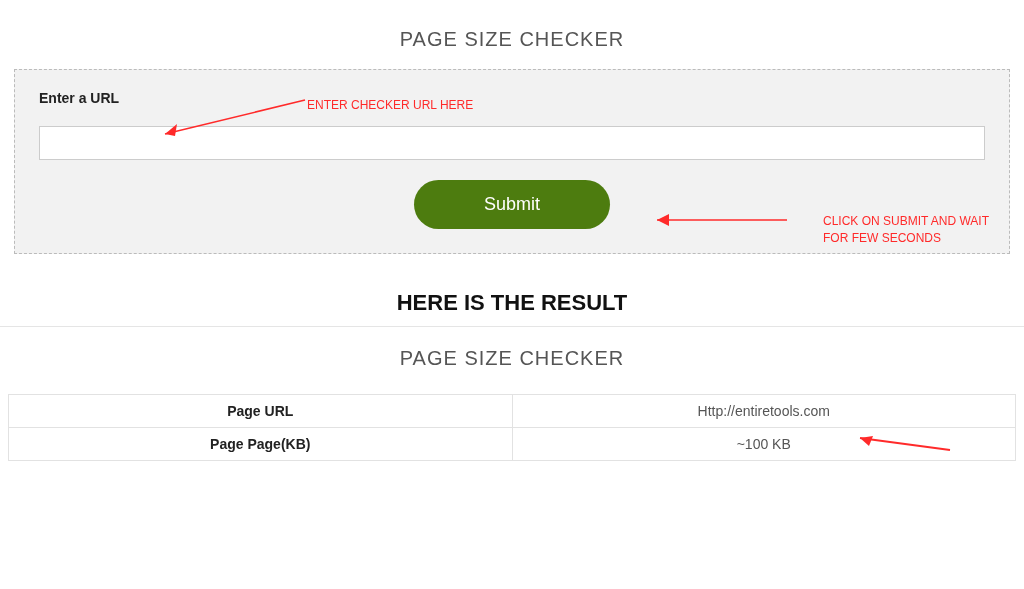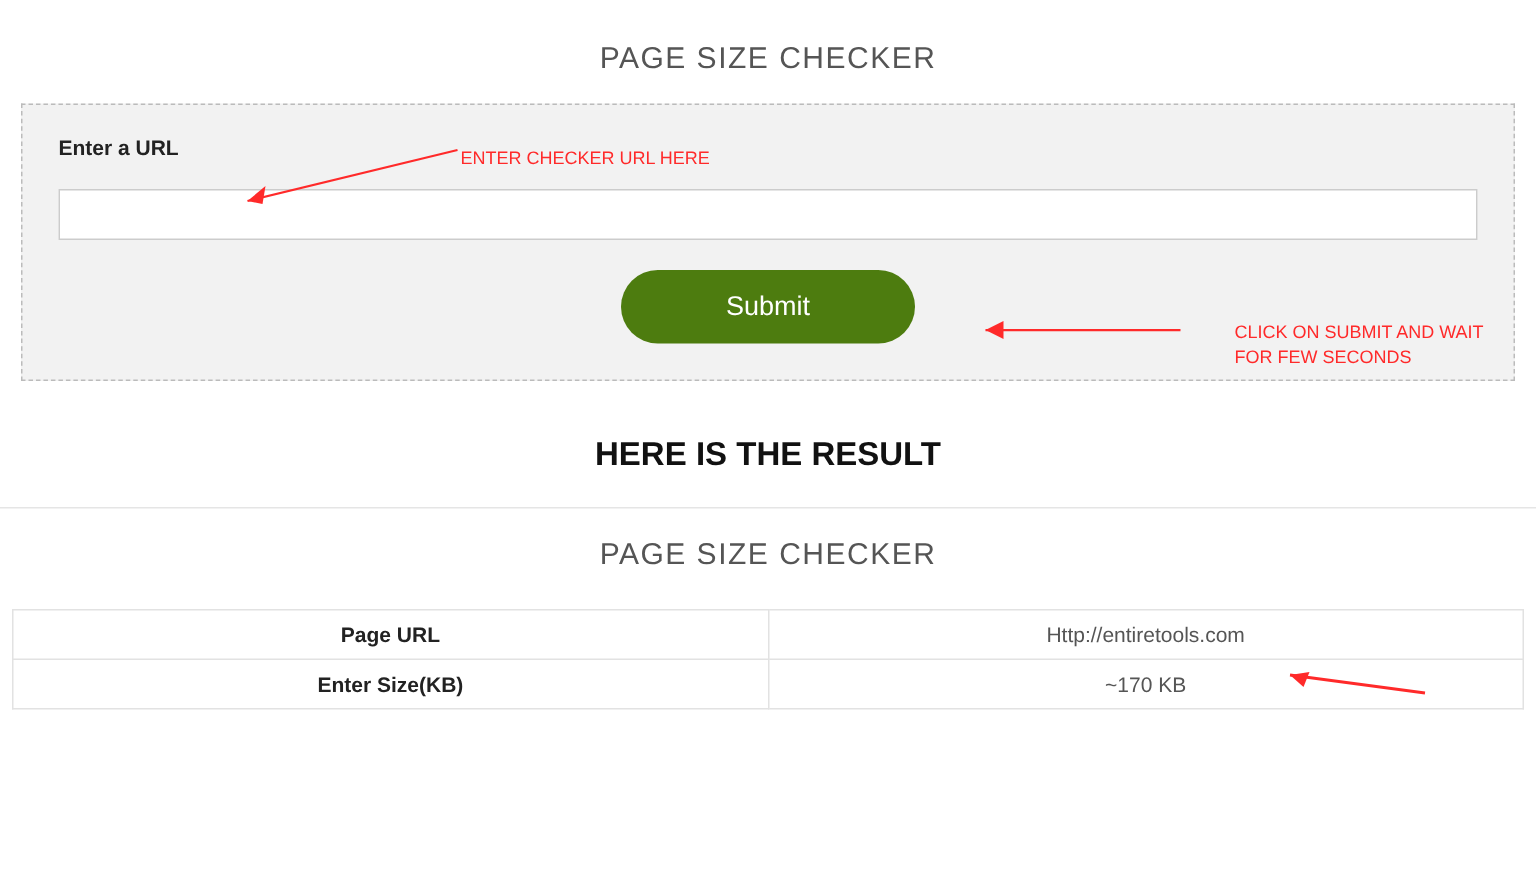--- a/index.html
+++ b/index.html
@@ -60,21 +60,21 @@
       font-size: 12px;
       font-weight: 500;
     }
     .annotation-1 { top: 28px; left: 292px; }
     .annotation-2 { top: 143px; left: 776px; width: 180px; line-height: 1.4; margin-left: 32px; }
     .result-heading {
       text-align: center;
       font-size: 22px;
       font-weight: 800;
       color: #111;
-      margin: 36px 0 22px 0;
+      margin: 36px 0 10px 0;
     }
     .divider { border-top: 1px solid #e5e5e5; margin-bottom: 20px; }
     .result-title {
       text-align: center;
       font-size: 20px;
       font-weight: 400;
       color: #555;
       letter-spacing: 1px;
       margin-bottom: 24px;
     }
@@ -124,23 +124,23 @@
 <div class="divider"></div>
 <h2 class="result-title">PAGE SIZE CHECKER</h2>
 
 <table class="result-table">
   <tbody>
       <tr>
     <td class="label">Page URL</td>
     <td class="value">Http://entiretools.com</td>
   </tr>
   <tr>
-    <td class="label">Enter Size(KB)</td>
+    <td class="label">Page Page(KB)</td>
     <td class="value">
-      <span>~170 KB</span>
+      <span>~100 KB</span>
       <svg class="arrow-svg" style="top:6px; right:60px;" width="100" height="20">
         <line x1="95" y1="16" x2="5" y2="4" stroke="#ff2a2a" stroke-width="2"></line>
         <polygon points="5,4 18,2 14,12" fill="#ff2a2a"></polygon>
       </svg>
     </td>
   </tr>
 </tbody>
   </table>
 
 </body></html>

